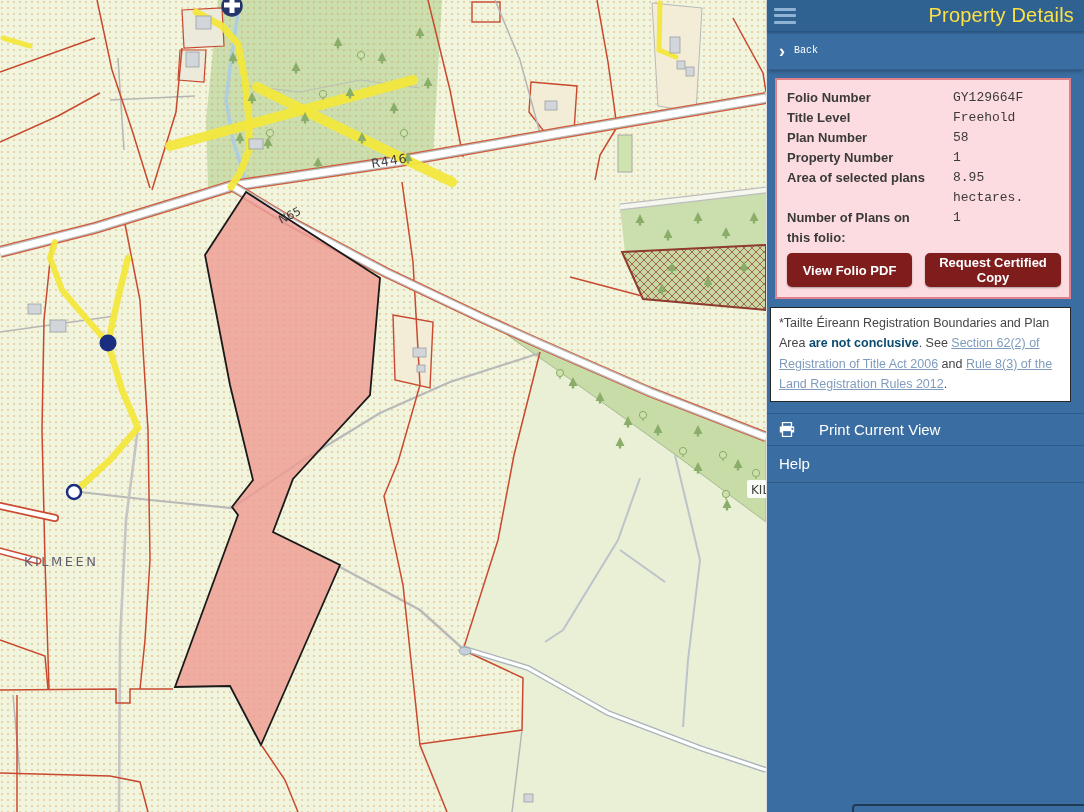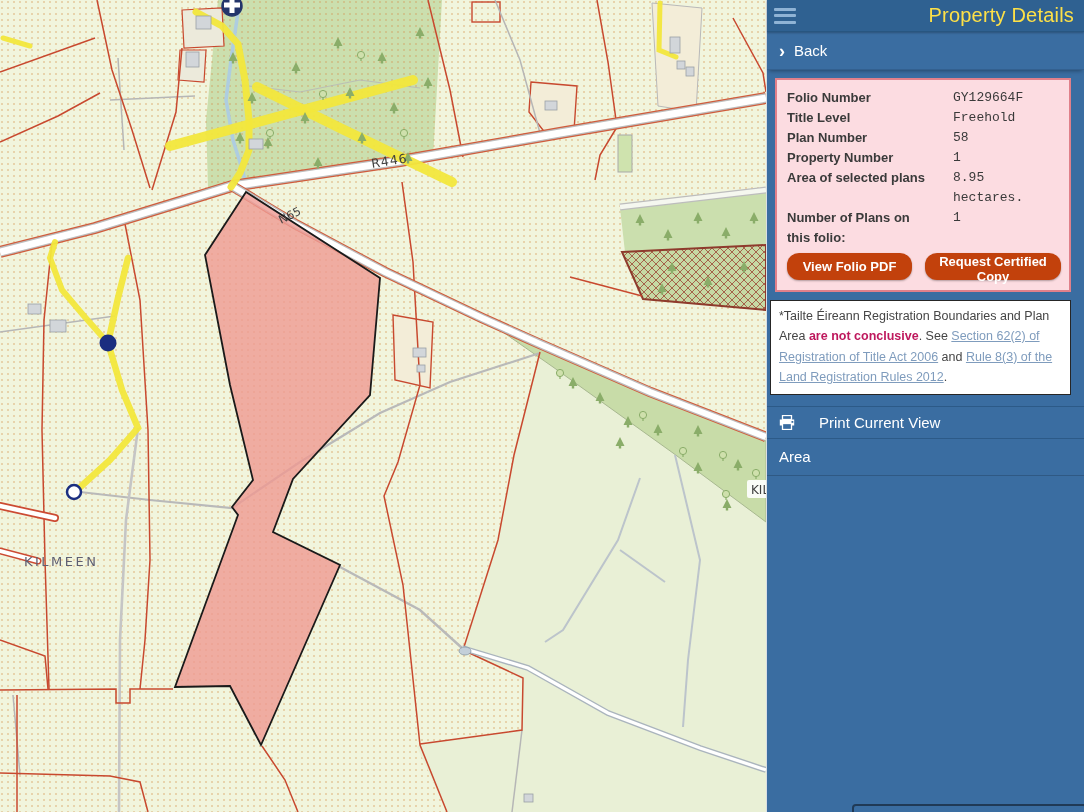--- a/index.html
+++ b/index.html
@@ -13,35 +13,35 @@
   #sidebar{position:absolute;left:766px;top:0;width:318px;height:812px;background:#3a6da1;
            border-left:1px solid #d9dee3;box-sizing:border-box;color:#fff;}
   .sb-header{height:31px;background:#2f6191;display:flex;align-items:center;
              border-bottom:1px solid #285680;box-shadow:0 1px 2px rgba(0,0,0,.25);position:relative;}
   .burger{width:22px;height:16px;margin-left:7px;display:flex;flex-direction:column;justify-content:space-between;cursor:pointer;}
   .burger span{display:block;height:3px;border-radius:1px;background:#8fb3d5;}
   .sb-title{flex:1;text-align:right;padding-right:10px;font-size:20px;color:#fde047;letter-spacing:.2px;}
   .back-row{height:37px;display:flex;align-items:center;padding-left:12px;cursor:pointer;
             border-bottom:1px solid #33608f;box-shadow:0 3px 4px -2px rgba(0,0,0,.35);}
   .back-chev{font-size:18px;font-weight:bold;margin-right:9px;line-height:1;}
-  .back-label{font-size:15px;}
+  .back-label{font-size:10px;font-family:Liberation Mono, monospace;}
   .panel{margin:8px 13px 0 8px;background:#fcdce1;border:2px solid #e0808a;
          padding:8px 8px 10px 10px;color:#3a3a3a;}
   .p-row{display:flex;font-size:13px;line-height:20px;gap:26px;}
   .p-row .lab{width:140px;font-weight:bold;flex-shrink:0;}
   .p-row .val{flex:1;font-family:Liberation Mono, monospace;}
   .btn-row{display:flex;gap:13px;margin-top:5px;}
-  .blue-btn{height:27px;background:#c2410c;color:#fff;border:none;border-radius:12px;
+  .blue-btn{height:34px;background:#7f1d1d;color:#fff;border:none;border-radius:5px;
             font-family:"Liberation Sans",sans-serif;font-size:13px;font-weight:bold;
             cursor:pointer;box-shadow:0 1px 2px rgba(0,0,0,.3);}
   .blue-btn.b1{flex:0 0 125px;}
   .blue-btn.b2{flex:1;}
   .disclaimer{margin:8px 13px 0 3px;background:#fff;border:1px solid #262626;
               padding:5px 8px 7px;color:#454545;font-size:12.5px;line-height:1.62;}
-  .disclaimer b{color:#be185d;margin-top:24px;}
+  .disclaimer b{color:#0c4a6e;margin-top:24px;}
   .disclaimer a{color:#7f9cbd;text-decoration:underline;cursor:pointer;}
   .print-row{margin-top:11px;border-top:1px solid #2c5a88;border-bottom:1px solid #2c5a88;
              padding:7px 12px;display:flex;align-items:center;gap:24px;font-size:15px;cursor:pointer;}
   .help-row{padding:9px 12px 10px;font-size:15px;border-bottom:1px solid rgba(0,0,0,.18);cursor:pointer;}
   .bottom-peek{position:absolute;left:85px;bottom:0;width:231px;height:6px;background:#3a6da1;
                border:2px solid #203a56;border-bottom:none;border-radius:4px 4px 0 0;}
 </style>
 </head>
 <body>
 
@@ -301,18 +301,18 @@
     <div class="print-row">
       <svg width="16" height="15" viewBox="0 0 16 15">
         <rect x="3.5" y="0.5" width="9" height="4" fill="none" stroke="#fff" stroke-width="1.3"></rect>
         <rect x="0.8" y="4.5" width="14.4" height="6" fill="#fff"></rect>
         <rect x="3.5" y="8.5" width="9" height="6" fill="#3a6da1" stroke="#fff" stroke-width="1.3"></rect>
         <rect x="12.5" y="6" width="1.8" height="1.8" fill="#3a6da1"></rect>
       </svg>
       <span>Print Current View</span>
     </div>
 
-    <div class="help-row">Area</div>
+    <div class="help-row">Help</div>
 
     <div class="bottom-peek"></div>
   </div>
 
 </div>
 
 </body></html>

